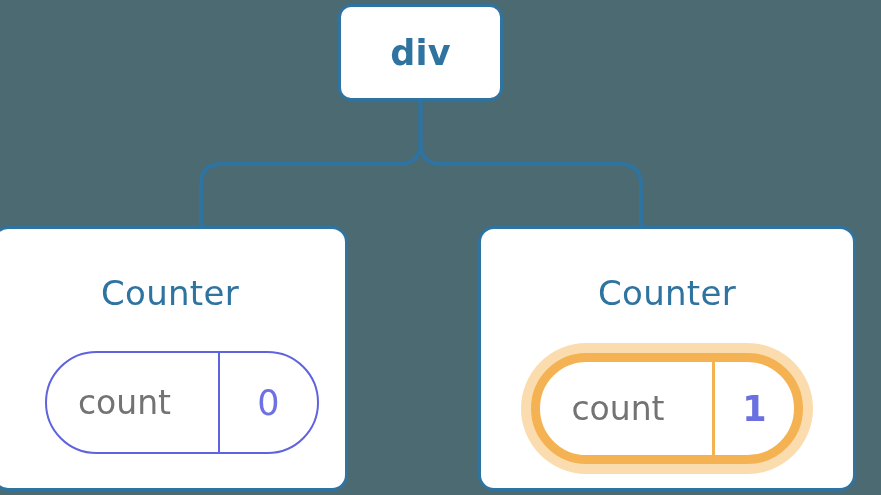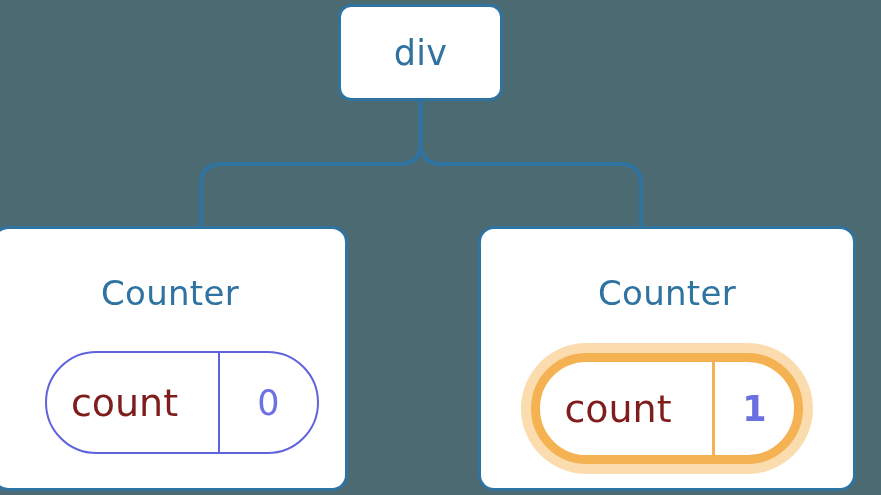--- a/index.html
+++ b/index.html
@@ -45,20 +45,21 @@
 
   #root-node {
     left: 338px;
     top: 4px;
     width: 165px;
     height: 97px;
     border-radius: 13px;
     display: flex;
     align-items: center;
     justify-content: center;
+    font-weight: bold;
   }
   #root-node .node-title {
     font-size: 35px;
     color: #2f73a0;
     letter-spacing: 0.2px;
   }
 
   #left-node {
     left: -8px;
     top: 226px;
@@ -110,22 +111,22 @@
     flex: 1;
   }
 
   .pill-key, .pill-val {
     display: flex;
     align-items: center;
     justify-content: center;
     box-sizing: border-box;
   }
   .pill-key {
-    font-size: 38px;
-    color: #7f1d1d;
+    font-size: 33px;
+    color: #737373;
     padding-right: 16px;
   }
   .pill-val {
     font-size: 35px;
     color: #6d71e4;
   }
 
   
   .pill-highlight-wrap {
     position: absolute;

